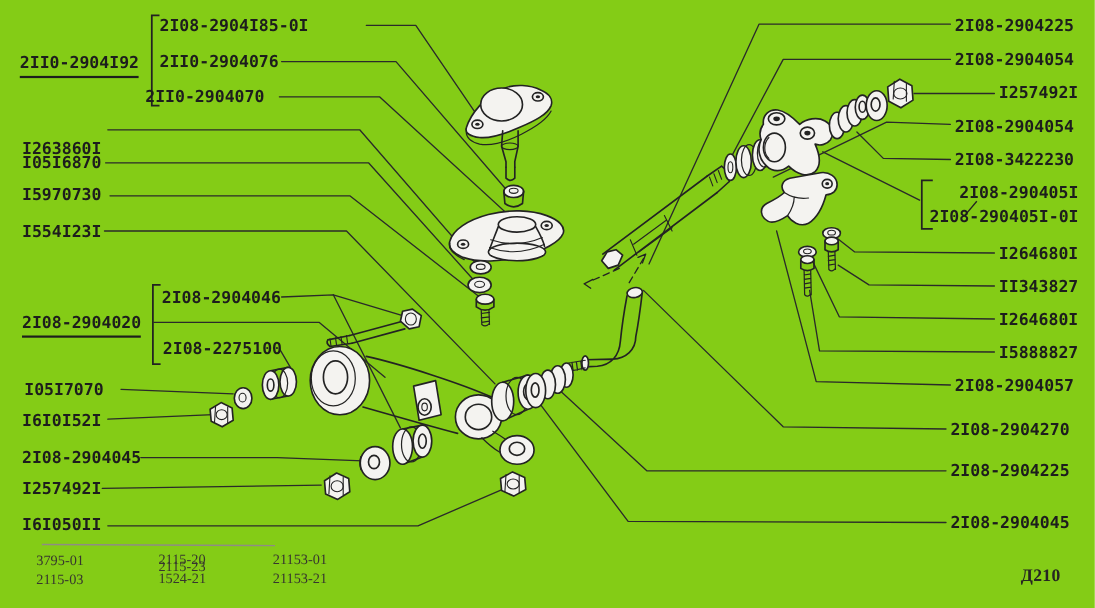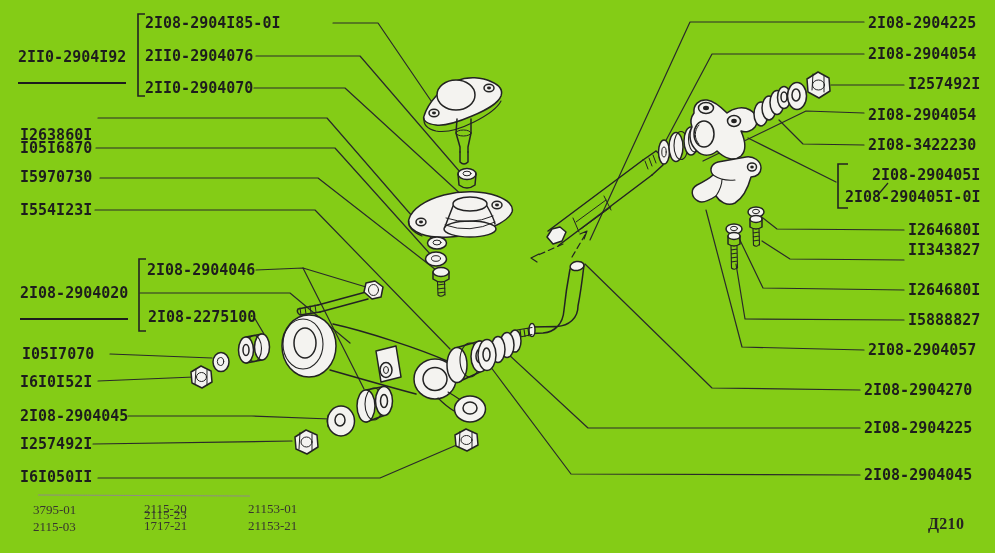--- a/index.html
+++ b/index.html
@@ -9,21 +9,21 @@
     background:#84cc16;
     overflow:hidden;
     font-family:"DejaVu Sans Mono", monospace;
   }
   #art{position:absolute;left:0;top:0;z-index:1;}
   .lbl{
     position:absolute;z-index:2;
     font:700 15px/1.05 "DejaVu Sans Mono", monospace;
     color:#1d1d1d;white-space:nowrap;letter-spacing:0px;
   }
-  .lbl.u{border-bottom:2px solid #1d1d1d;padding-bottom:16px;}
+  .lbl.u{border-bottom:2px solid #1d1d1d;padding-bottom:3px;}
   .cap{
     position:absolute;z-index:2;
     font:700 16px/1.1 "Liberation Serif", serif;
     color:#262522;white-space:nowrap;letter-spacing:0.3px;
   }
   .mod{
     position:absolute;z-index:2;
     font:400 13px/1.1 "Liberation Serif", serif;
     color:#37352f;white-space:nowrap;
   }
@@ -289,21 +289,21 @@
         <path d="M587,231 L580,234 M587,231 L584,239"></path>
       </g>
     </g>
 
     <line x1="38" y1="495" x2="250" y2="496" stroke="#8f8c84" stroke-width="1.2"></line>
   </svg>
 
   <div class="lbl" style="left:145px;top:16px">2I08-2904I85-0I</div>
   <div class="lbl u" style="left:18px;top:50px">2II0-2904I92</div>
   <div class="lbl" style="left:145px;top:49px">2II0-2904076</div>
-  <div class="lbl" style="left:145px;top:81px">2II0-2904070</div>
+  <div class="lbl" style="left:132px;top:81px">2II0-2904070</div>
   <div class="lbl" style="left:20px;top:128px">I263860I</div>
   <div class="lbl" style="left:20px;top:141px">I05I6870</div>
   <div class="lbl" style="left:20px;top:170px">I5970730</div>
   <div class="lbl" style="left:20px;top:203px">I554I23I</div>
   <div class="lbl" style="left:147px;top:263px">2I08-2904046</div>
   <div class="lbl u" style="left:20px;top:286px">2I08-2904020</div>
   <div class="lbl" style="left:148px;top:310px">2I08-2275100</div>
   <div class="lbl" style="left:22px;top:347px">I05I7070</div>
   <div class="lbl" style="left:20px;top:375px">I6I0I52I</div>
   <div class="lbl" style="left:20px;top:409px">2I08-2904045</div>
@@ -311,31 +311,31 @@
   <div class="lbl" style="left:20px;top:470px">I6I050II</div>
 
   <div class="lbl" style="left:868px;top:16px">2I08-2904225</div>
   <div class="lbl" style="left:868px;top:47px">2I08-2904054</div>
   <div class="lbl" style="left:908px;top:77px">I257492I</div>
   <div class="lbl" style="left:868px;top:108px">2I08-2904054</div>
   <div class="lbl" style="left:868px;top:138px">2I08-3422230</div>
   <div class="lbl" style="left:872px;top:168px">2I08-290405I</div>
   <div class="lbl" style="left:845px;top:190px">2I08-290405I-0I</div>
   <div class="lbl" style="left:908px;top:223px">I264680I</div>
-  <div class="lbl" style="left:908px;top:243px">II343827</div>
+  <div class="lbl" style="left:908px;top:253px">II343827</div>
   <div class="lbl" style="left:908px;top:283px">I264680I</div>
   <div class="lbl" style="left:908px;top:313px">I5888827</div>
   <div class="lbl" style="left:868px;top:343px">2I08-2904057</div>
   <div class="lbl" style="left:864px;top:383px">2I08-2904270</div>
   <div class="lbl" style="left:864px;top:421px">2I08-2904225</div>
   <div class="lbl" style="left:864px;top:468px">2I08-2904045</div>
 
   <div class="mod" style="left:33px;top:503px">3795-01</div>
   <div class="mod" style="left:33px;top:520px">2115-03</div>
   <div class="mod" style="left:144px;top:502px">2115-20</div>
-  <div class="mod" style="left:144px;top:519px">1717-21</div>
+  <div class="mod" style="left:144px;top:519px">1524-21</div>
   <div class="mod" style="left:144px;top:508px">2115-23</div>
   <div class="mod" style="left:248px;top:502px">21153-01</div>
   <div class="mod" style="left:248px;top:519px">21153-21</div>
 
   <div class="cap" style="left:928px;top:515px">Д210</div>
 
 </div>
 
 </body></html>

